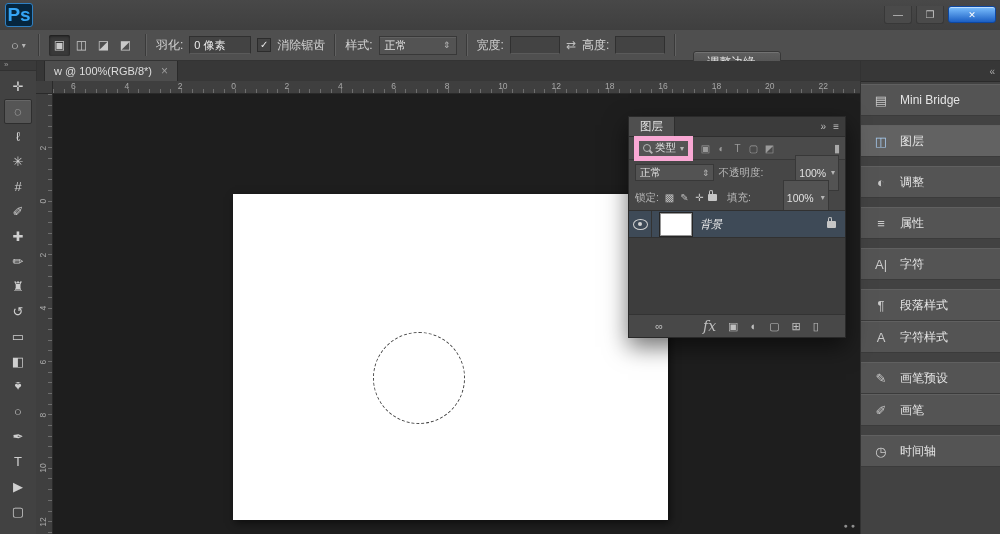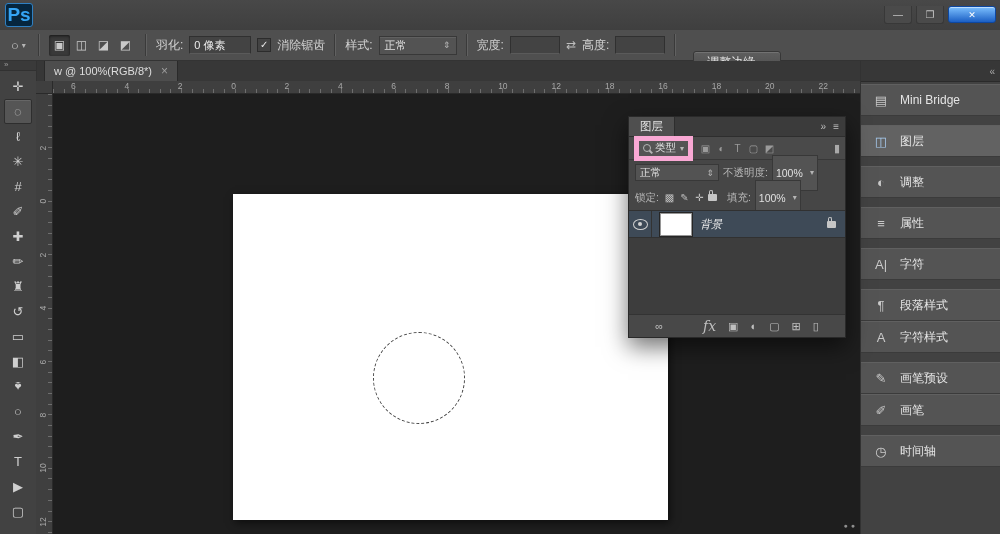--- a/index.html
+++ b/index.html
@@ -68,21 +68,21 @@
   .lp-header-icons{margin-left:auto;display:flex;gap:7px;padding-right:6px;color:#bdbdbd;font-size:10px;}
   .lp-filter{height:22px;flex:none;display:flex;align-items:center;gap:4px;padding:0 5px;background:#4a4a4a;border-bottom:1px solid #383838;}
   .lp-filter-select{display:flex;align-items:center;gap:4px;height:15px;background:#545454;border:5px solid #f9a8d4;padding:0 4px;font-size:10.5px;color:#ddd;}
   .css-magnifier{position:relative;display:inline-block;width:6px;height:6px;border:1.5px solid #b5b5b5;border-radius:50%;}
   .css-magnifier::after{content:"";position:absolute;width:4px;height:1.5px;background:#b5b5b5;transform:rotate(45deg);right:-3px;bottom:-1px;}
   .lp-filter-icons{display:flex;gap:3px;color:#9b9b9b;font-size:10px;margin-left:2px;}
   .lp-filter-icons span{width:13px;text-align:center;}
   .lp-filter-toggle{margin-left:auto;color:#a9a9a9;font-size:11px;}
   .lp-row{height:25px;flex:none;display:flex;align-items:center;gap:4px;padding:0 6px;}
   .lp-select{width:84px;height:17px;background:#535353;border:1px solid #383838;display:flex;align-items:center;justify-content:space-between;padding:0 4px;font-size:10.5px;box-sizing:border-box;}
-  .lp-mini{width:46px;height:27px;background:#535353;border:1px solid #383838;display:flex;align-items:center;justify-content:space-between;padding:17px 3px;font-size:10.5px;box-sizing:border-box;}
+  .lp-mini{width:46px;height:27px;background:#535353;border:1px solid #383838;display:flex;align-items:center;justify-content:space-between;padding:17px 3px;font-size:10.5px;box-sizing:border-box;margin-left:28px;}
   .lp-label{color:#b8b8b8;font-size:10.5px;white-space:nowrap;}
   .lock-icon{width:13px;text-align:center;color:#bdbdbd;font-size:10px;}
   .css-lock{position:relative;display:inline-block;width:9px;height:7px;background:#c6c6c6;border-radius:1px;}
   .css-lock::before{content:"";position:absolute;left:1px;top:-4px;width:4px;height:4px;border:1.5px solid #c6c6c6;border-bottom:none;border-radius:3px 3px 0 0;box-sizing:border-box;}
   .lp-layer-row{height:26px;flex:none;background:#3e4a57;display:flex;align-items:center;border-top:1px solid #313131;border-bottom:1px solid #313131;}
   .lp-eye-well{width:22px;height:100%;border-right:1px solid #333;display:flex;align-items:center;justify-content:center;}
   .css-eye{position:relative;width:13px;height:9px;border:1px solid #d2d2d2;border-radius:50%;}
   .css-eye::after{content:"";position:absolute;left:50%;top:50%;width:4px;height:4px;border-radius:50%;background:#d2d2d2;transform:translate(-50%,-50%);}
   .lp-thumb{width:30px;height:21px;background:#fff;border:1px solid #969696;outline:1px solid #262626;margin:0 8px;}
   .lp-layer-name{font-style:italic;color:#ededed;font-size:11px;}

